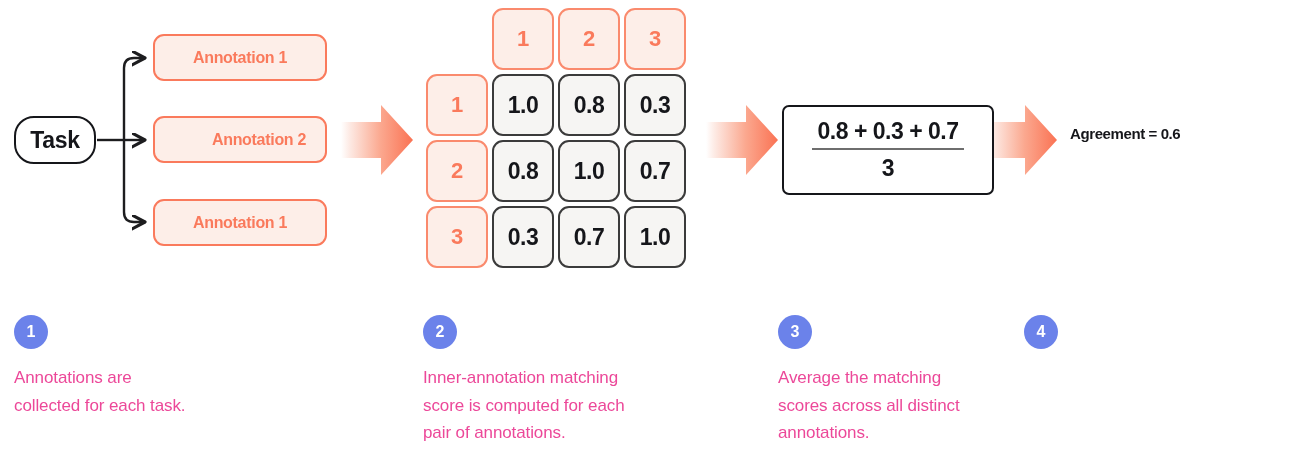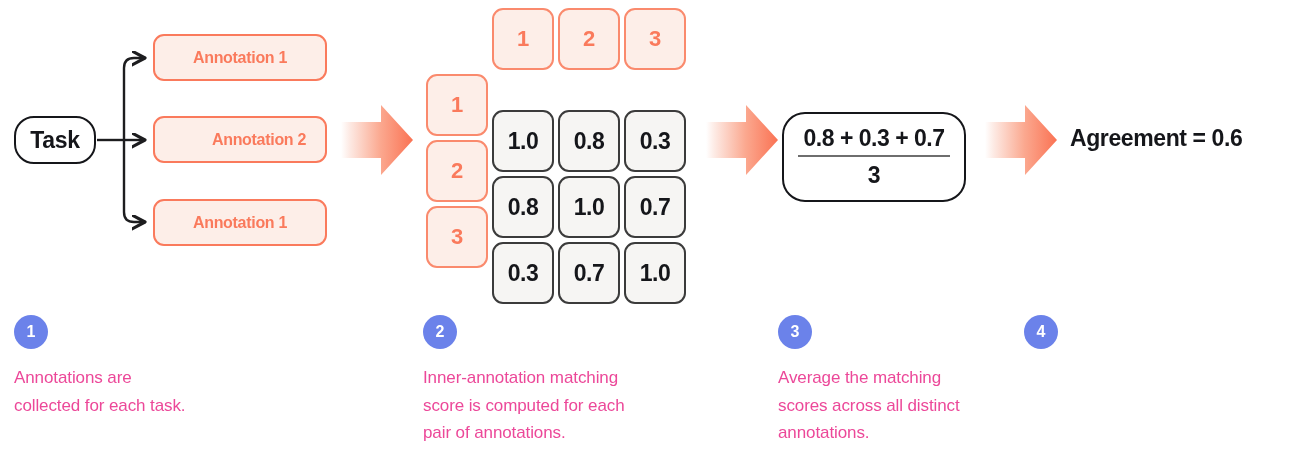--- a/index.html
+++ b/index.html
@@ -90,29 +90,28 @@
     font-size: 22px;
     font-weight: 700;
   }
   .m-val {
     border: 2.2px solid #3b3b3b;
     background: #f6f5f3;
     color: #15161a;
     font-size: 23px;
     font-weight: 700;
     letter-spacing: -0.5px;
-    margin-top: 36px;
   }
 
   
   .formula-box {
-    left: 782px; top: 112px;
-    width: 184px; height: 90px;
+    left: 782px; top: 105px;
+    width: 212px; height: 90px;
     border: 2.5px solid #15161a;
-    border-radius: 23px;
+    border-radius: 7px;
     background: #ffffff;
     display: flex;
     align-items: center;
     justify-content: center;
     box-sizing: border-box;
   }
   .frac {
     display: flex;
     flex-direction: column;
     align-items: center;
@@ -132,21 +131,21 @@
   .frac-den {
     font-size: 23px;
     font-weight: 700;
     letter-spacing: -0.5px;
     padding-top: 7px;
   }
 
   
   .result-text {
     left: 1070px; top: 125px;
-    font-size: 23px;
+    font-size: 15px;
     font-weight: 700;
     letter-spacing: -0.4px;
     color: #15161a;
     white-space: nowrap;
   }
 
   
   .step {
     position: absolute;
     top: 315px;

